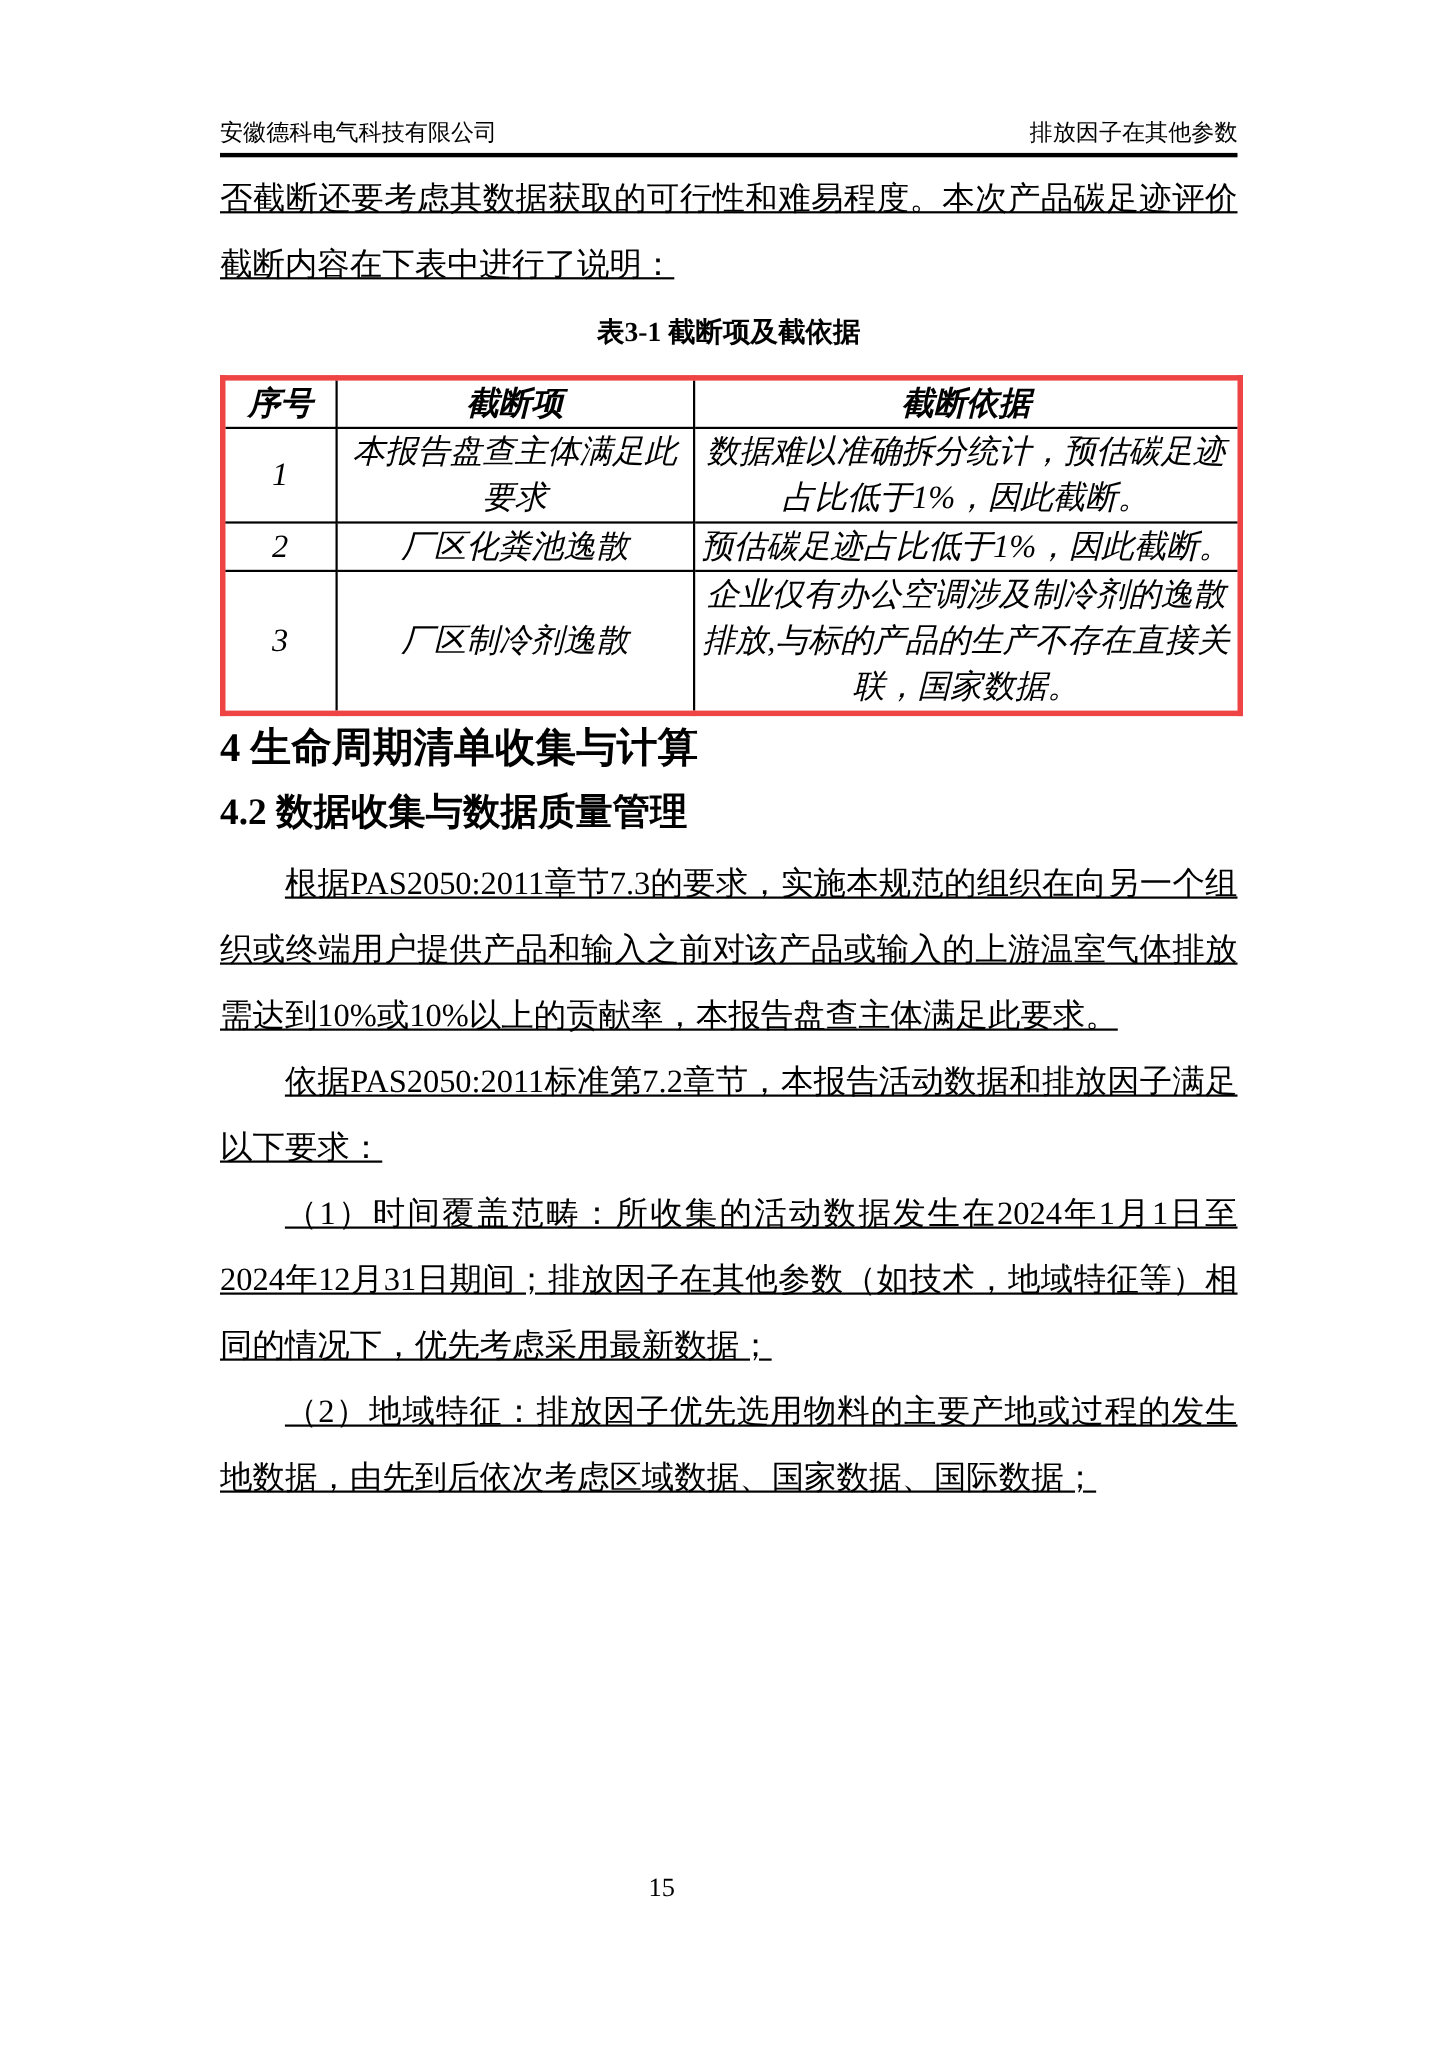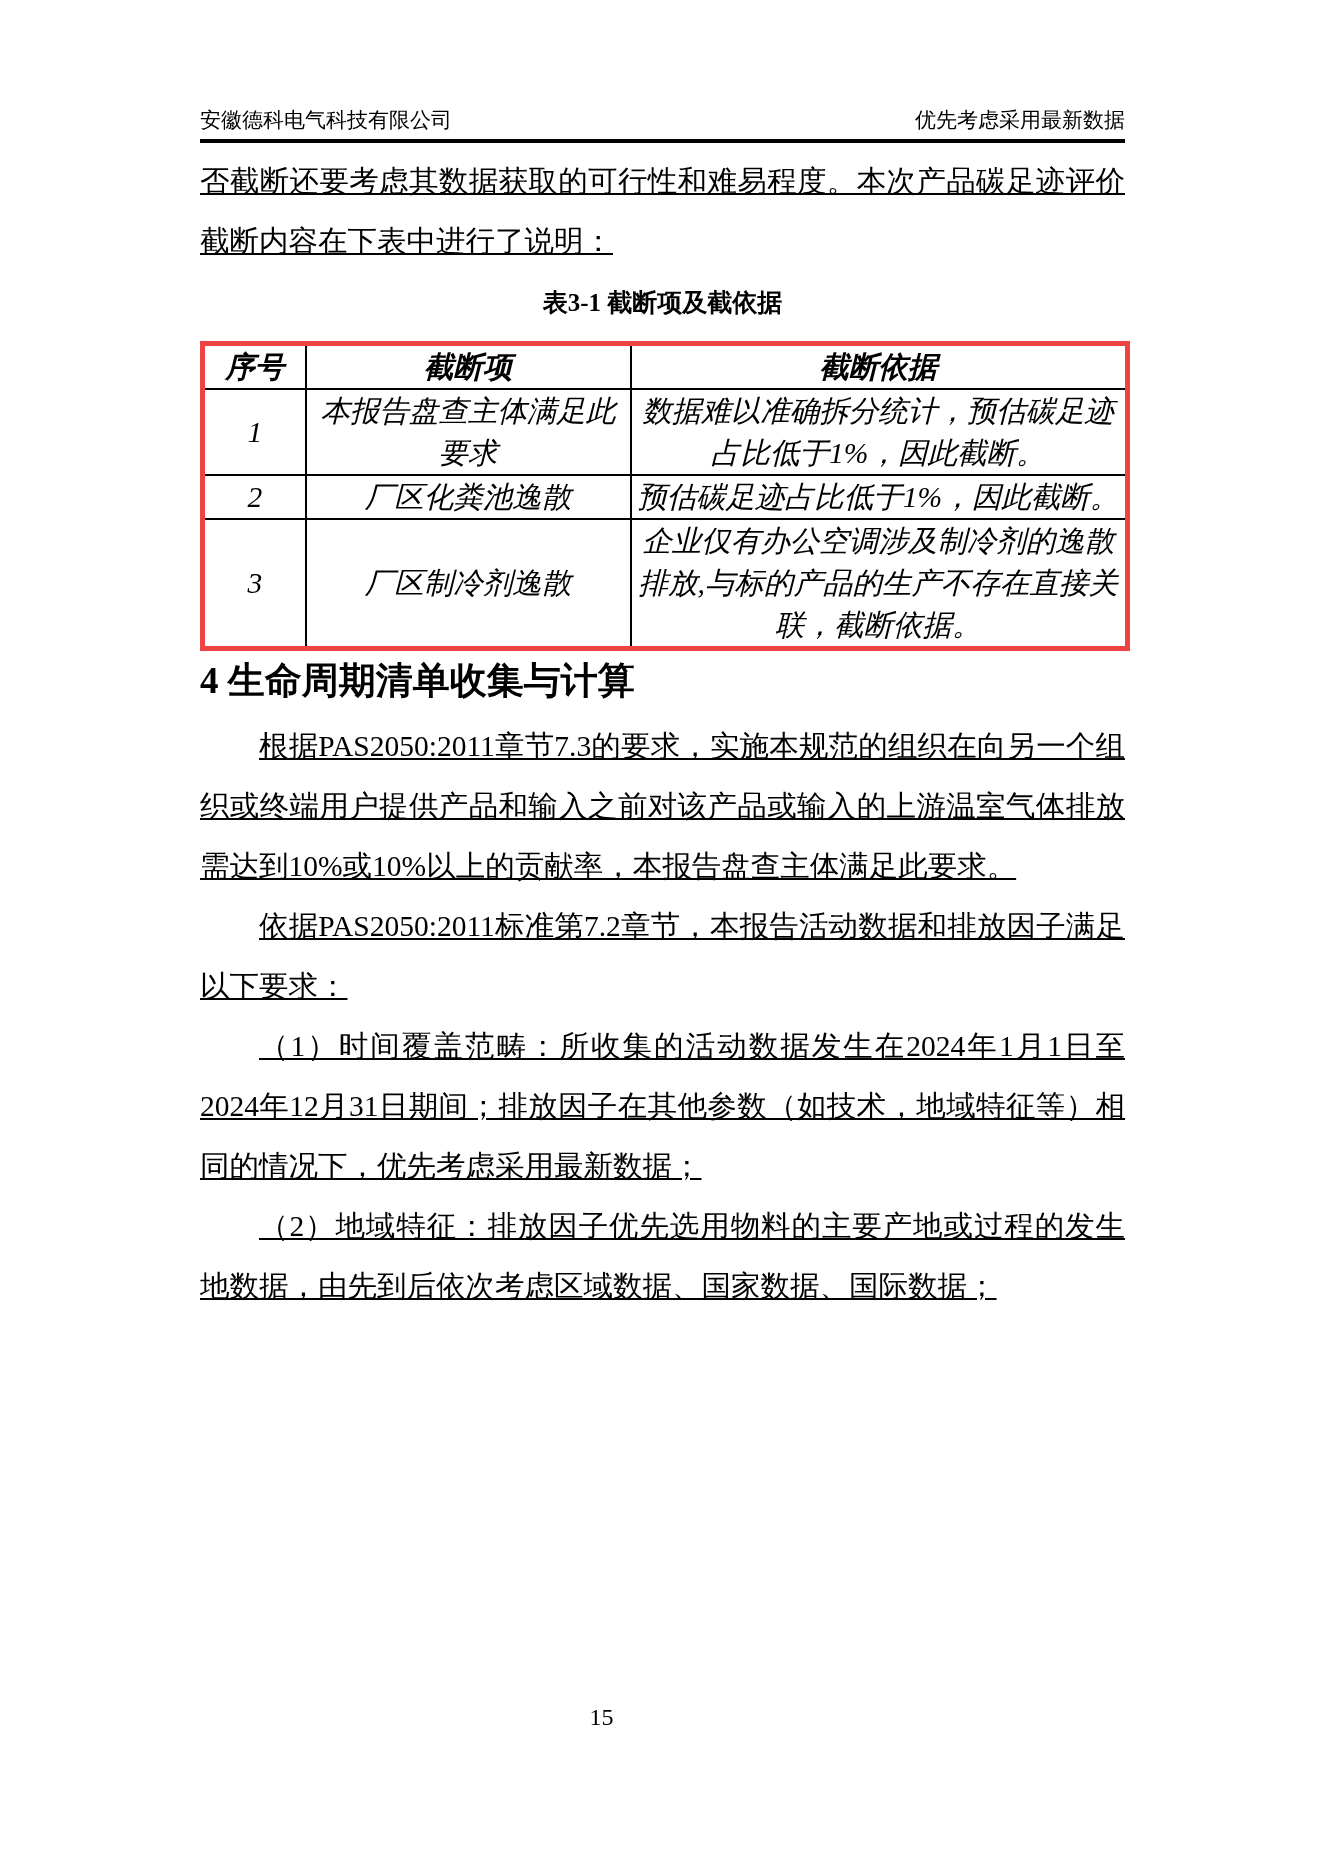--- a/index.html
+++ b/index.html
@@ -96,21 +96,21 @@
   }
 </style>
 </head>
 <body>
 
 <div class="page">
   <div class="content">
 
     <div class="doc-header">
       <span>安徽德科电气科技有限公司</span>
-      <span>优先考虑采用最新数据</span>
+      <span>排放因子在其他参数</span>
     </div>
     <div class="header-rule"></div>
 
     <p class="para first">否截断还要考虑其数据获取的可行性和难易程度。本次产品碳足迹评价截断内容在下表中进行了说明：</p>
 
     <div class="table-title">表3-1 截断项及截依据</div>
 
     <table class="trunc">
       <colgroup>
         <col style="width:103px">
@@ -131,28 +131,29 @@
           <td>数据难以准确拆分统计，预估碳足迹占比低于1%，因此截断。</td>
         </tr>
         <tr>
           <td>2</td>
           <td>厂区化粪池逸散</td>
           <td>预估碳足迹占比低于1%，因此截断。</td>
         </tr>
         <tr>
           <td>3</td>
           <td>厂区制冷剂逸散</td>
-          <td>企业仅有办公空调涉及制冷剂的逸散排放,与标的产品的生产不存在直接关联，截断依据。</td>
+          <td>企业仅有办公空调涉及制冷剂的逸散排放,与标的产品的生产不存在直接关联，国家数据。</td>
         </tr>
       </tbody>
     </table>
 
     <div class="sec-heading">4 生命周期清单收集与计算</div>
 
 
+    <div class="sub-heading h42">4.2 数据收集与数据质量管理</div>
     <p class="para indent p42">根据PAS2050:2011章节7.3的要求，实施本规范的组织在向另一个组织或终端用户提供产品和输入之前对该产品或输入的上游温室气体排放需达到10%或10%以上的贡献率，本报告盘查主体满足此要求。</p>
     <p class="para indent">依据PAS2050:2011标准第7.2章节，本报告活动数据和排放因子满足以下要求：</p>
     <p class="para indent">（1）时间覆盖范畴：所收集的活动数据发生在2024年1月1日至2024年12月31日期间；排放因子在其他参数（如技术，地域特征等）相同的情况下，优先考虑采用最新数据；</p>
     <p class="para indent">（2）地域特征：排放因子优先选用物料的主要产地或过程的发生地数据，由先到后依次考虑区域数据、国家数据、国际数据；</p>
 
   </div>
 
   <div class="footer-page">15</div>
 </div>
 

